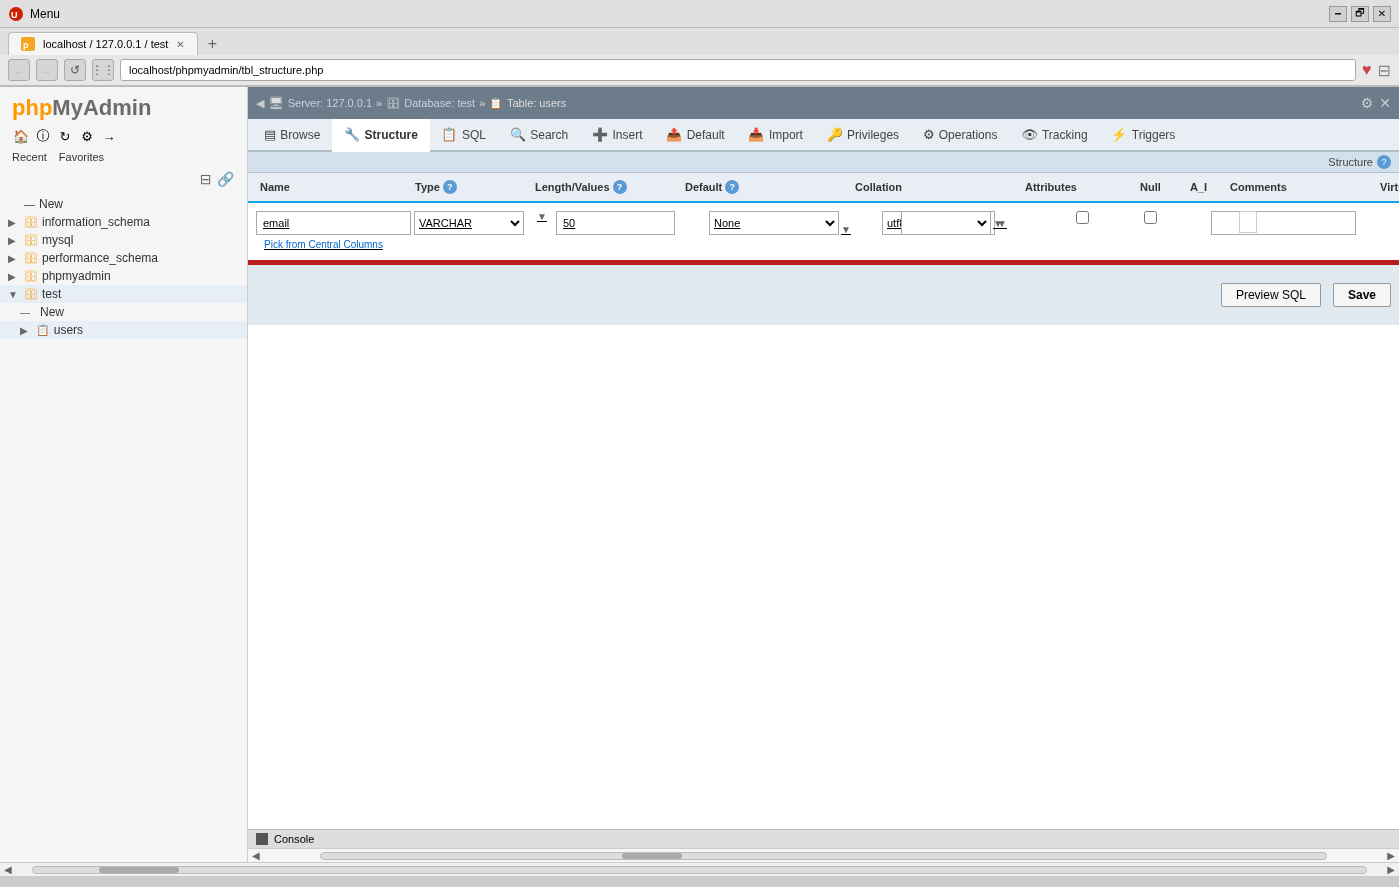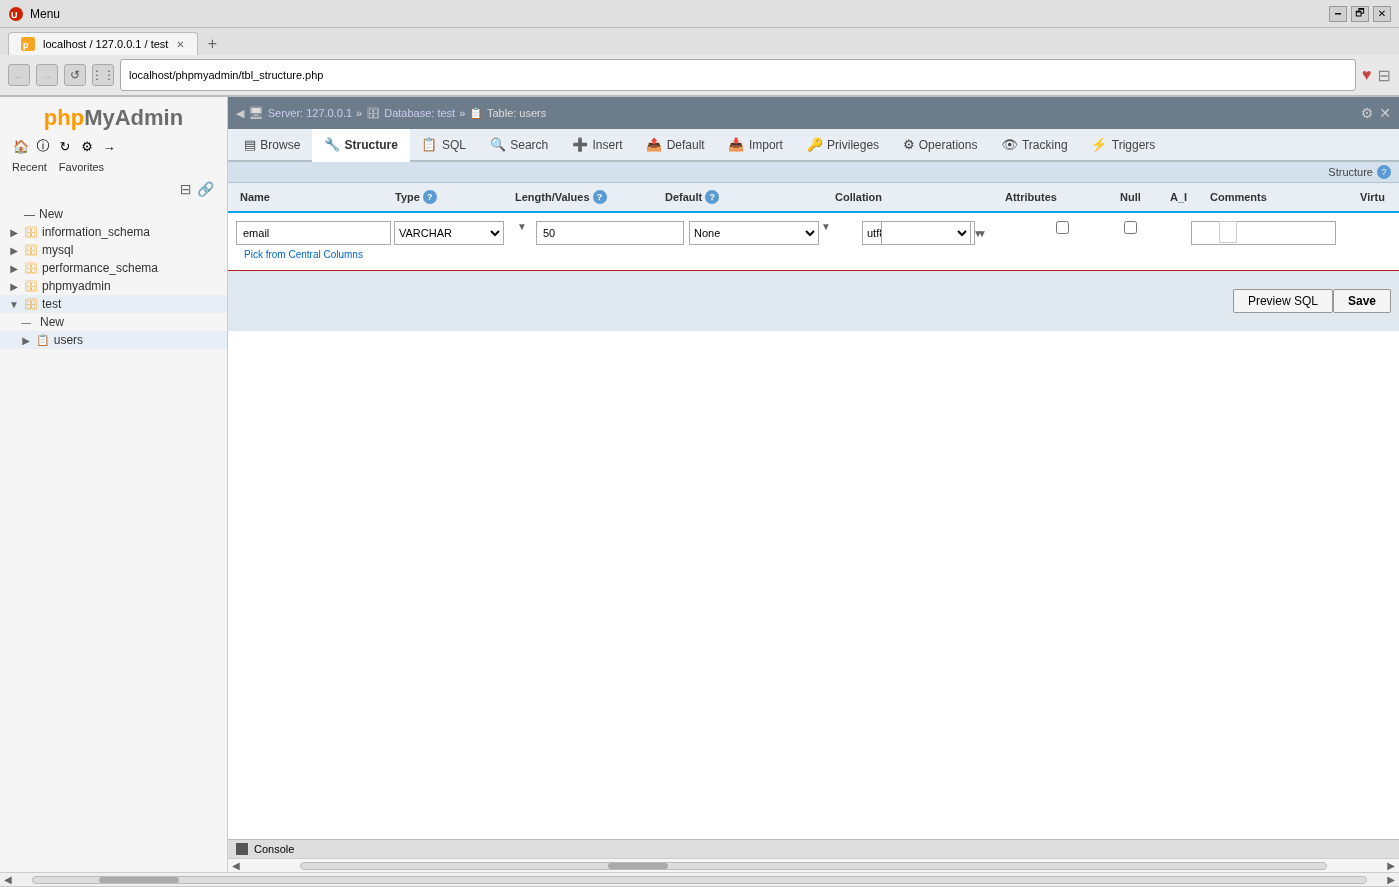--- a/index.html
+++ b/index.html
@@ -15,28 +15,28 @@
 
     .tab-bar { display: flex; align-items: center; padding: 4px 8px 0; gap: 4px; background: #e0e0e0; }
     .browser-tab { background: #f5f5f5; border: 1px solid #bbb; border-bottom: none; padding: 4px 12px; font-size: 11px; display: flex; align-items: center; gap: 8px; border-radius: 4px 4px 0 0; min-width: 160px; }
     .browser-tab .favicon { width: 14px; height: 14px; }
     .tab-close { font-size: 10px; color: #666; cursor: pointer; margin-left: auto; }
     .new-tab-btn { font-size: 16px; color: #666; cursor: pointer; padding: 2px 6px; }
 
     .address-bar { display: flex; align-items: center; padding: 4px 8px; gap: 6px; background: #e8e8e8; border-bottom: 1px solid #bbb; }
     .nav-btn { width: 22px; height: 22px; background: #d5d5d5; border: 1px solid #aaa; border-radius: 3px; display: flex; align-items: center; justify-content: center; font-size: 12px; cursor: pointer; color: #555; }
     .nav-btn.disabled { color: #bbb; }
-    .address-input { flex: 1; height: 32px; border: 1px solid #aaa; border-radius: 3px; padding: 0 8px; font-size: 11px; background: white; }
+    .address-input { flex: 1; height: 22px; border: 1px solid #aaa; border-radius: 3px; padding: 0 8px; font-size: 11px; background: white; }
     .bookmark-btn { font-size: 16px; color: #cc4444; cursor: pointer; }
 
     
     .main-layout { display: flex; height: calc(887px - 112px); background: #f0f0f0; }
 
     
-    .sidebar { width: 228px; background: #f5f5f5; border-right: 1px solid #ccc; overflow-y: auto; flex-shrink: 0; text-align: center; }
+    .sidebar { width: 248px; background: #f5f5f5; border-right: 1px solid #ccc; overflow-y: auto; flex-shrink: 0; }
     .sidebar-logo { padding: 8px 12px 4px; }
     .logo-text { font-size: 22px; font-weight: bold; }
     .logo-php { color: #f90; }
     .logo-myadmin { color: #6c6c6c; }
     .sidebar-icons { display: flex; align-items: center; gap: 4px; padding: 2px 12px 4px; }
     .sidebar-icon { width: 18px; height: 18px; cursor: pointer; display: inline-flex; align-items: center; justify-content: center; font-size: 13px; }
     .sidebar-recent-fav { display: flex; gap: 12px; padding: 2px 12px 6px; font-size: 11px; }
     .sidebar-recent-fav span { cursor: pointer; color: #333; }
     .sidebar-actions { display: flex; justify-content: flex-end; gap: 6px; padding: 2px 12px 4px; }
     .sidebar-action-btn { font-size: 14px; cursor: pointer; color: #666; }
@@ -65,28 +65,28 @@
     .nav-tab { display: flex; align-items: center; gap: 4px; padding: 8px 12px; font-size: 12px; color: #444; cursor: pointer; border-bottom: 2px solid transparent; margin-bottom: -2px; white-space: nowrap; }
     .nav-tab.active { background: white; border-bottom: 2px solid white; color: #333; font-weight: bold; }
     .nav-tab-icon { font-size: 13px; }
 
     
     .structure-header { background: #d4e0eb; display: flex; justify-content: flex-end; align-items: center; padding: 3px 8px; border-bottom: 1px solid #b0c4d4; font-size: 11px; color: #444; }
     .col-header { display: flex; align-items: center; gap: 3px; padding: 2px 4px; }
     .help-icon { display: inline-flex; align-items: center; justify-content: center; width: 14px; height: 14px; background: #5b9bd5; border-radius: 50%; color: white; font-size: 9px; cursor: pointer; }
 
     
-    .row-area { padding: 8px; border-bottom: 1px solid #b91c1c; }
+    .row-area { padding: 8px; border-bottom: 5px solid #b91c1c; text-decoration: underline; }
     .row-input { height: 24px; border: 1px solid #aaa; padding: 2px 6px; font-size: 11px; width: 100%; }
     .row-select { height: 24px; border: 1px solid #aaa; font-size: 11px; background: white; }
     .pick-link { color: #0066cc; font-size: 10px; text-decoration: none; cursor: pointer; padding: 2px 8px; display: block; }
     .checkbox-cell { display: flex; align-items: center; justify-content: center; }
 
     
-    .bottom-area { background: #e0e8f0; padding: 12px 8px; display: flex; justify-content: flex-end; align-items: center; gap: 0; min-height: 60px; }
+    .bottom-area { background: #e0e8f0; padding: 12px 8px; display: flex; justify-content: flex-end; align-items: center; gap: 12px; min-height: 60px; }
     .action-btn { padding: 4px 14px; font-size: 12px; border: 1px solid #999; background: #f5f5f5; cursor: pointer; border-radius: 2px; }
 
     
     .console-bar { background: #ddd; border-top: 1px solid #bbb; padding: 3px 8px; font-size: 11px; display: flex; align-items: center; gap: 6px; cursor: pointer; }
     .console-icon { width: 10px; height: 10px; background: #666; display: inline-block; }
 
     
     .scrollbar-area { background: #f5f5f5; border-top: 1px solid #ccc; height: 14px; display: flex; align-items: center; padding: 0 4px; }
     .scrollbar-track { flex: 1; height: 8px; background: #ddd; border: 1px solid #bbb; border-radius: 4px; position: relative; margin: 0 60px; }
     .scrollbar-thumb { width: 60px; height: 6px; background: #aaa; border-radius: 3px; position: absolute; left: 30%; top: 0; }
@@ -337,23 +337,23 @@
           <option>DOUBLE</option>
           <option>TINYINT</option>
           <option>CHAR</option>
           <option>BLOB</option>
           <option>ENUM</option>
           <option>SET</option>
         </select>
 
         <span style="font-size:10px;color:#666;">▼</span>
 
-        <input type="text" class="row-input" style="width: 148px;" value="50">
-
-        <div style="display:flex;align-items:flex-start;gap:2px;">
+        <input type="text" class="row-input" style="width: 119px;" value="50">
+
+        <div style="display:flex;align-items:flex-end;gap:2px;">
           <select class="row-select" style="width:130px;height:24px;">
             <option>None</option>
             <option>As defined</option>
             <option>NULL</option>
             <option>CURRENT_TIMESTAMP</option>
           </select>
           <span style="font-size:10px;color:#666;">▼</span>
         </div>
 
         <div style="display:flex;align-items:center;gap:2px;">

